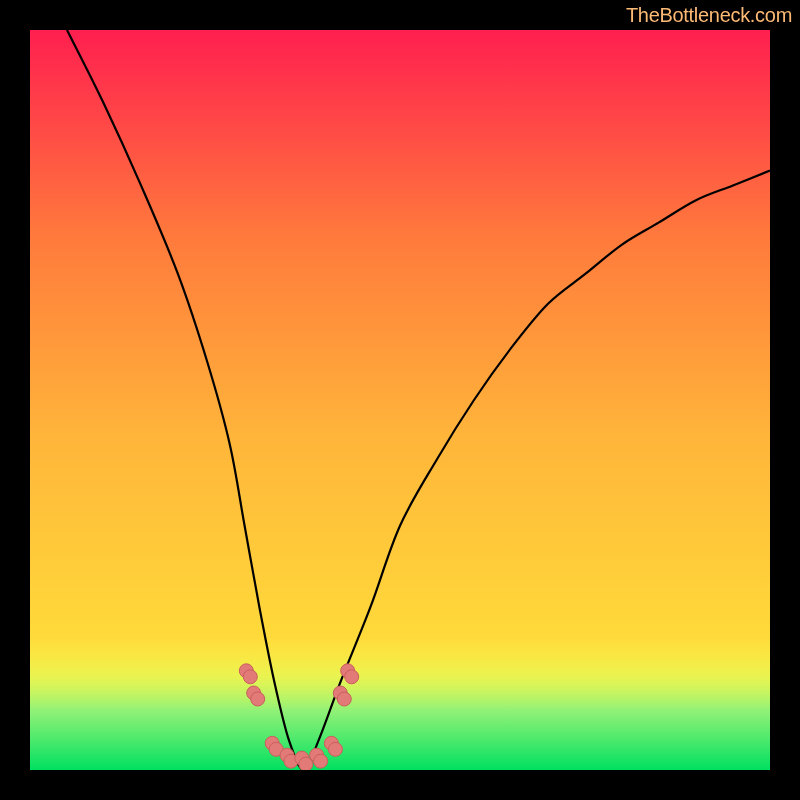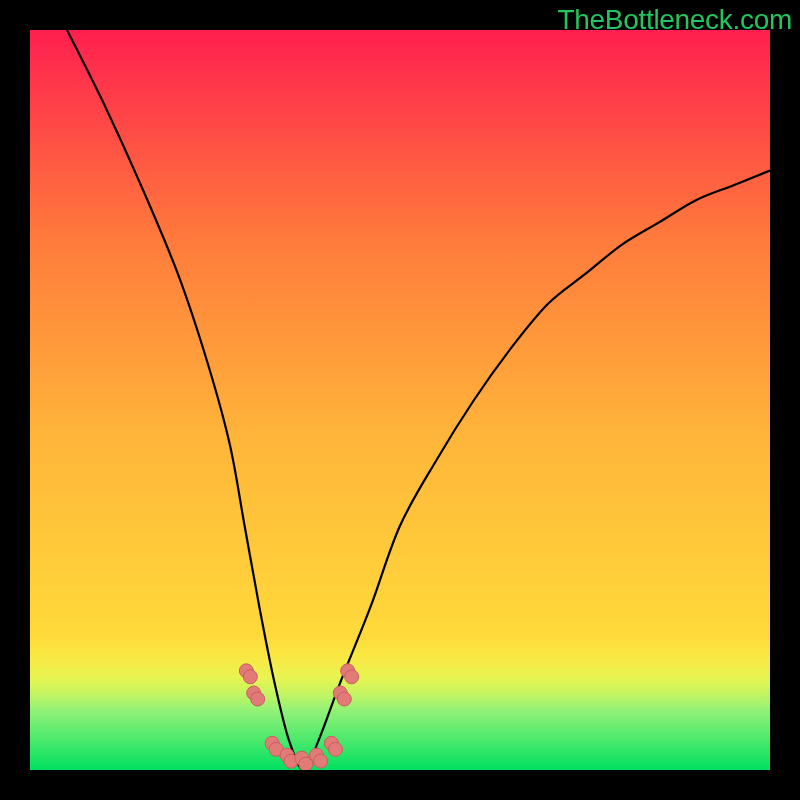--- a/index.html
+++ b/index.html
@@ -45,22 +45,22 @@
     left: 0;
     top: 0;
     width: 740px;
     height: 740px;
     z-index: 2;
   }
   .watermark {
     position: absolute;
     top: 4px;
     right: 8px;
-    color: #22c55e;
-    font-size: 28px;
+    color: #fdba74;
+    font-size: 20px;
     font-weight: 500;
     z-index: 5;
     letter-spacing: -0.3px;
   }
 </style>
 </head>
 <body>
 
 <div class="frame">
 

